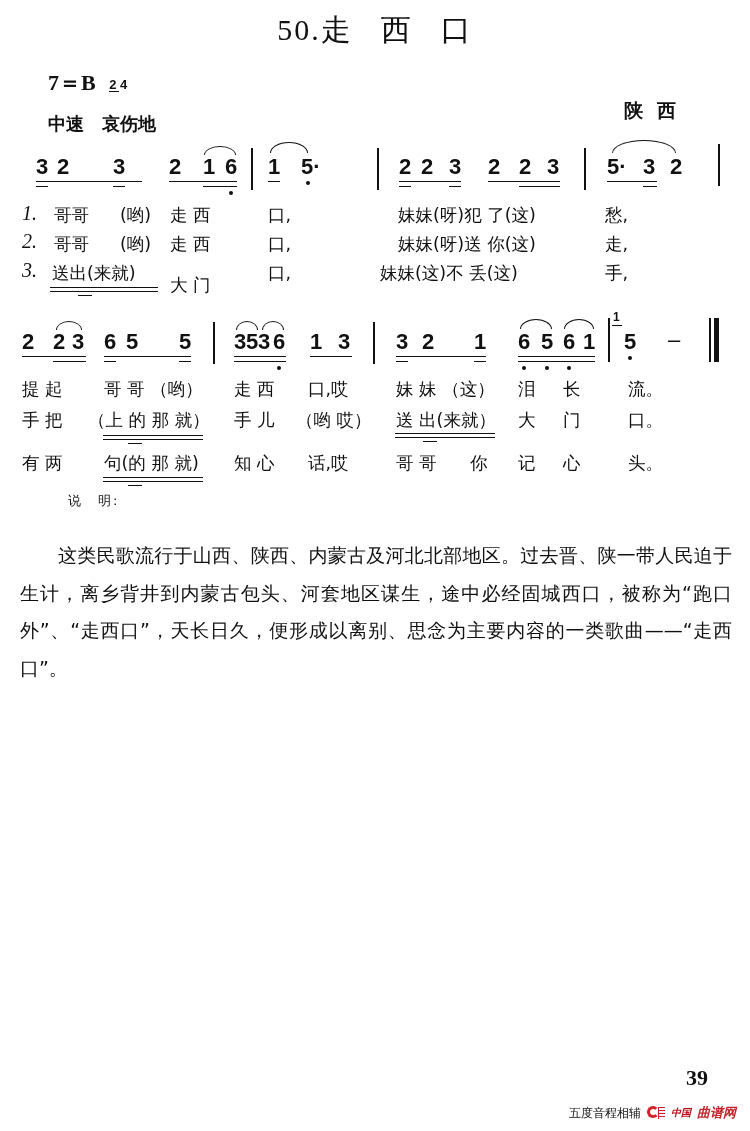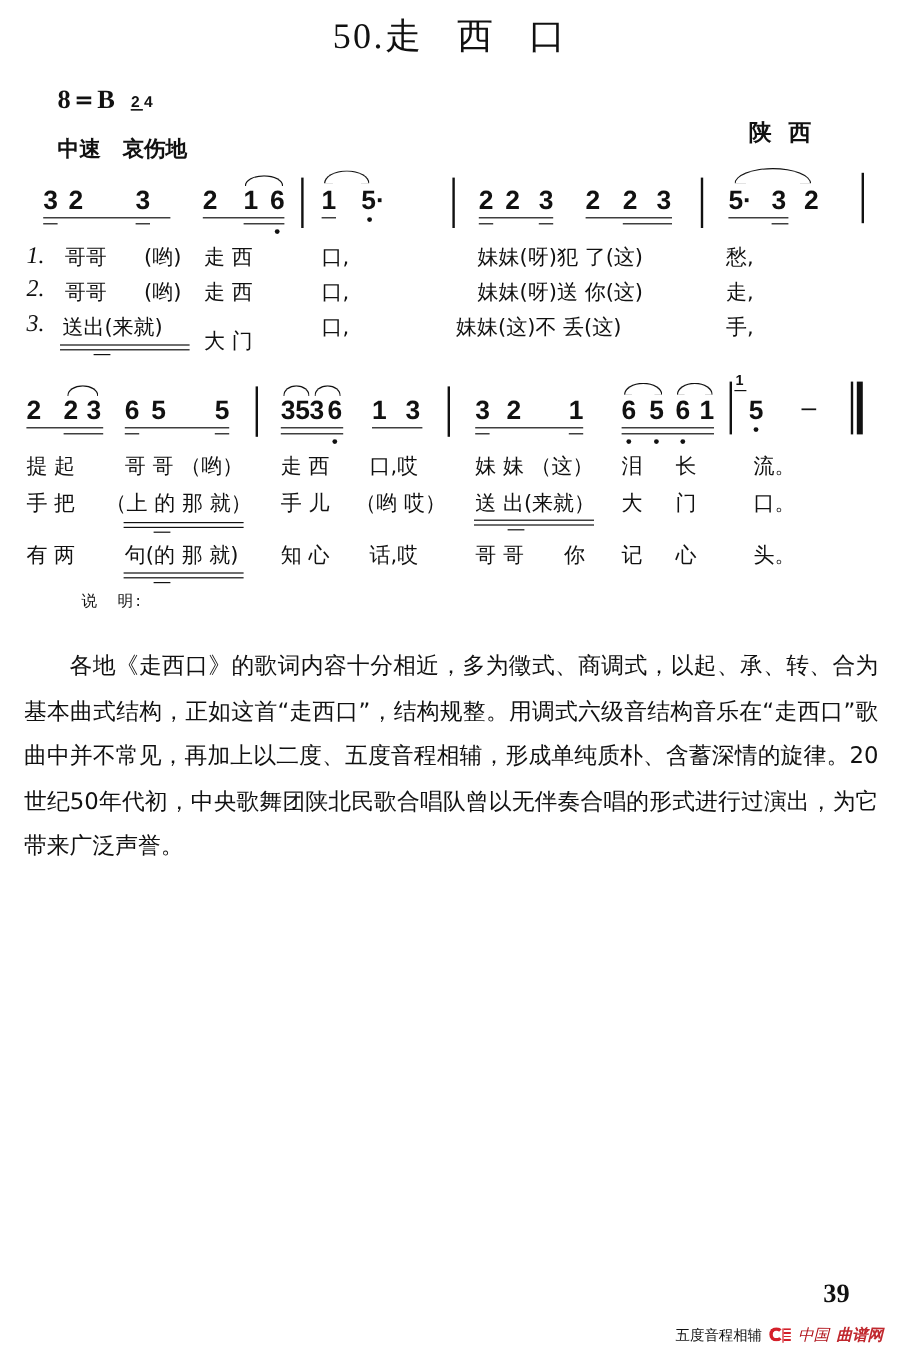--- a/index.html
+++ b/index.html
@@ -32,32 +32,32 @@
   .lyul { position: absolute; height: 0; border-top: 1.5px solid #111; }
 
   .h-explain { left: 68px; top: 492px; font-family: "DejaVu Sans", sans-serif; font-size: 13px; font-weight: normal; letter-spacing: 2px; }
   .para { position: absolute; left: 20px; width: 712px; font-family: "DejaVu Sans", sans-serif; font-size: 19px; line-height: 37.5px; text-align: justify; text-align-last: left; }
   .para p { margin: 0; text-indent: 2em; }
   .pagenum { right: 42px; top: 1065px; font-family: "Liberation Serif", serif; font-size: 22px; font-weight: bold; }
   .source { right: 14px; top: 1104px; font-family: "DejaVu Sans", sans-serif; font-size: 12px; display: flex; align-items: center; gap: 6px; }
   .logo-mark { width: 18px; height: 14px; position: relative; }
   .logo-mark .c { position: absolute; left: 0; top: 0; width: 12px; height: 12px; border-radius: 50%; border: 3px solid #d4202a; border-right-color: transparent; box-sizing: border-box; }
   .logo-mark .l { position: absolute; left: 11px; top: 1px; width: 6px; height: 12px; border-left: 1.5px solid #d4202a; background: repeating-linear-gradient(#d4202a 0 1.5px, transparent 1.5px 3px); }
-  .logo-text1 { color: #b01018; font-weight: normal; font-style: italic; font-size: 13px; }
+  .logo-text1 { color: #b01018; font-weight: bold; font-style: italic; font-size: 10px; }
   .logo-text2 { color: #c0282e; font-weight: bold; font-style: italic; font-size: 13px; }
 </style>
 </head>
 <body>
 
 <div class="abs title">
   <span>50.</span><span>走</span><span class="sp"></span><span>西</span><span class="sp"></span><span>口</span>
 </div>
 
 <div class="abs key">
-  <span>8＝B</span>
+  <span>7＝B</span>
   <span class="frac">
     <span>2</span>
     <span class="bar"></span>
     <span>4</span>
   </span>
 </div>
 <div class="abs tempo">中速　哀伤地</div>
 <div class="abs region">陕西</div>
 
 <div>
@@ -223,21 +223,21 @@
   <span class="lyric" style="left:518px;top:453px">记</span>
   <span class="lyric" style="left:563px;top:453px">心</span>
   <span class="lyric" style="left:628px;top:453px">头。</span>
   <div class="lyul" style="left:103px;top:477px;width:100px"></div>
   <div class="lyul" style="left:103px;top:481px;width:100px"></div>
   <div class="lyul" style="left:128px;top:485px;width:14px"></div>
 </div>
 
 <div class="abs h-explain">说　明:</div>
 <div class="para" style="top:535px">
-  <p style="margin-top:2px">各地《走西口》的歌词内容十分相近，多为徵式、商调式，以起、承、转、合为基本曲式结构，正如这首“走西口”，结构规整。用调式六级音结构音乐在“走西口”歌曲中并不常见，再加上以二度、五度音程相辅，形成单纯质朴、含蓄深情的旋律。20世纪50年代初，中央歌舞团陕北民歌合唱队曾以无伴奏合唱的形式进行过演出，为它带来广泛声誉。</p>
+  <p style="margin-top:2px">这类民歌流行于山西、陕西、内蒙古及河北北部地区。过去晋、陕一带人民迫于生计，离乡背井到内蒙古包头、河套地区谋生，途中必经固城西口，被称为“跑口外”、“走西口”，天长日久，便形成以离别、思念为主要内容的一类歌曲——“走西口”。</p>
 </div>
 
 <div class="abs pagenum">39</div>
 
 <div class="abs source">
   <span>五度音程相辅</span>
   <span class="logo-mark">
       <span class="c"></span>
       <span class="l"></span>
     </span>

